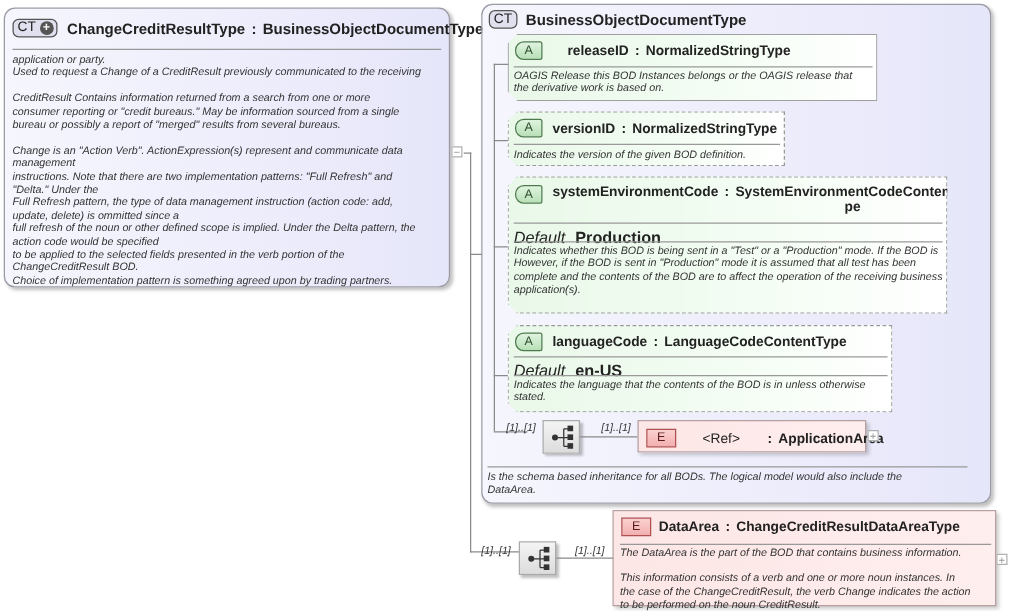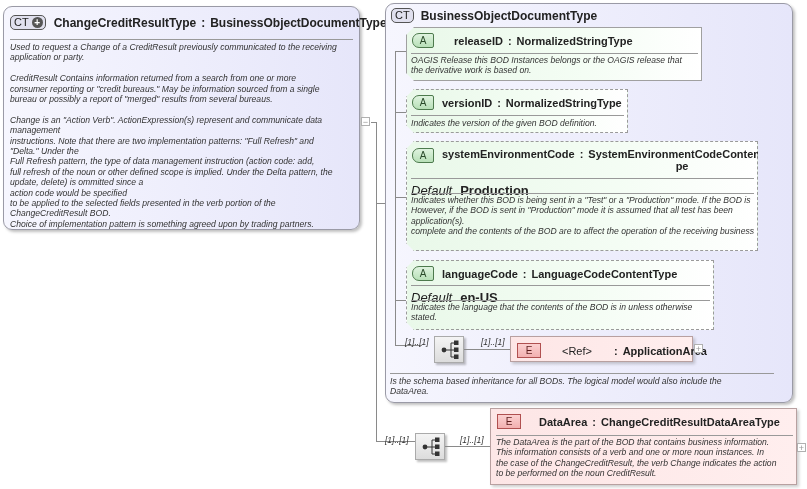--- a/index.html
+++ b/index.html
@@ -32,34 +32,34 @@
     <span class="badge" style="position:relative;padding-right:16px;">
       <span>CT</span>
       <span style="position:absolute;right:2px;top:1px;width:11px;height:11px;border-radius:50%;background:#555;color:#fff;font-size:10px;line-height:11px;text-align:center;font-weight:bold;">+</span>
     </span>
     <span class="ct-title" style="margin-left:8px;">ChangeCreditResultType</span>
     <span class="ct-title" style="margin:0 5px;">:</span>
     <span class="ct-title">BusinessObjectDocumentType</span>
   </div>
   <div class="abs sep" style="left:6px;top:32px;width:343px;"></div>
   <div class="abs doc" id="main-doc" style="left:6px;top:35px;width:348px;">
+      <div style="min-height: 10.4px;">application or party.</div>
       <div style="min-height: 10.4px;">Used to request a Change of a CreditResult previously communicated to the receiving</div>
-      <div style="min-height: 10.4px;">application or party.</div>
       <div style="min-height: 10.4px;"></div>
       <div style="min-height: 10.4px;">CreditResult  Contains information returned from a search from one or more</div>
       <div style="min-height: 10.4px;">consumer reporting or "credit bureaus." May be information sourced from a single</div>
       <div style="min-height: 10.4px;">bureau or possibly a report of "merged" results from several bureaus.</div>
       <div style="min-height: 10.4px;"></div>
       <div style="min-height: 10.4px;">Change is an "Action Verb". ActionExpression(s) represent and communicate data</div>
       <div style="min-height: 10.4px;">management</div>
       <div style="min-height: 10.4px;">instructions.  Note that there are two implementation patterns: "Full Refresh" and</div>
       <div style="min-height: 10.4px;">"Delta." Under the</div>
       <div style="min-height: 10.4px;">Full Refresh pattern, the type of data management instruction (action code: add,</div>
+      <div style="min-height: 10.4px;">update, delete) is ommitted since a</div>
       <div style="min-height: 10.4px;">full refresh of the noun or other defined scope is implied. Under the  Delta pattern, the</div>
-      <div style="min-height: 10.4px;">update, delete) is ommitted since a</div>
       <div style="min-height: 10.4px;">action code would be specified</div>
       <div style="min-height: 10.4px;">to be applied to the selected fields presented in the verb portion of the</div>
       <div style="min-height: 10.4px;">ChangeCreditResult BOD.</div>
       <div style="min-height: 10.4px;">Choice of implementation pattern is something agreed upon by trading partners.</div>
     </div>
 </div>
 
 <div class="abs pm" style="left:361px;top:117px;">−</div>
 <div class="line" style="left:371px;top:122px;width:6px;height:1px;"></div>
 <div class="line" style="left:376px;top:122px;width:1px;height:320px;"></div>
@@ -118,22 +118,22 @@
     </span>
   </div>
   <div class="abs sep" style="left:4px;top:36px;width:343px;"></div>
   <div class="abs" style="left:4px;top:39px;">
     <span class="deflabel">Default</span><span class="defval">Production</span>
   </div>
   <div class="abs sep" style="left:4px;top:51px;width:343px;"></div>
   <div class="abs doc doc-lines" style="left:4px;top:53px;width:346px;">
       <div style="min-height: 10.4px;">Indicates whether this BOD is being sent in a "Test" or a "Production" mode. If the BOD is</div>
       <div style="min-height: 10.4px;">However, if the BOD is sent in "Production" mode it is assumed that all test has been</div>
+      <div style="min-height: 10.4px;">complete and the contents of the BOD are to affect the operation of the receiving business</div>
       <div style="min-height: 10.4px;">application(s).</div>
-      <div style="min-height: 10.4px;">complete and the contents of the BOD are to affect the operation of the receiving business</div>
     </div>
 </div>
 
 <div class="abs attr attr-dashed" style="left:406px;top:260px;width:308px;height:70px;">
   <div class="abs" style="left:5px;top:5px;display:flex;align-items:center;">
     <span class="abadge">A</span>
     <span class="attr-title" style="margin-left:8px;">languageCode</span>
     <span class="attr-title" style="margin:0 5px;">:</span>
     <span class="attr-title">LanguageCodeContentType</span>
   </div>
@@ -192,25 +192,25 @@
     <rect x="19" y="3.5" width="4.5" height="4.5" fill="#333"></rect>
     <rect x="19" y="10.5" width="4.5" height="4.5" fill="#333"></rect>
     <rect x="19" y="17.5" width="4.5" height="4.5" fill="#333"></rect>
   </svg>
 </div>
 <div class="line" style="left:445px;top:446px;width:46px;height:1px;"></div>
 <div class="abs mult" style="left:460px;top:435px;">[1]..[1]</div>
 <div class="abs elem" style="left:490px;top:408px;width:307px;height:77px;">
   <div class="abs" style="left:6px;top:5px;display:flex;align-items:center;">
     <span class="ebadge">E</span>
-    <span class="attr-title" style="margin-left:18px;">DataArea</span>
+    <span class="attr-title" style="margin-left:6px;">DataArea</span>
     <span class="attr-title" style="margin:0 5px;">:</span>
     <span class="attr-title">ChangeCreditResultDataAreaType</span>
   </div>
   <div class="abs sep" style="left:5px;top:26px;width:297px;"></div>
   <div class="abs doc doc-lines" style="left:5px;top:28px;width:300px;">
       <div style="min-height: 10.4px;">The DataArea is the part of the BOD that contains business information.</div>
-      <div style="min-height: 10.4px;">This information consists of a verb and one or more noun instances. In</div>
+      <div style="min-height: 10.4px; margin-top: 10px;">This information consists of a verb and one or more noun instances. In</div>
       <div style="min-height: 10.4px;">the case of the ChangeCreditResult, the verb Change indicates the action</div>
       <div style="min-height: 10.4px;">to be performed on the noun CreditResult.</div>
     </div>
 </div>
 <div class="abs pm" style="left:797px;top:443px;">+</div>
 
 </body></html>

